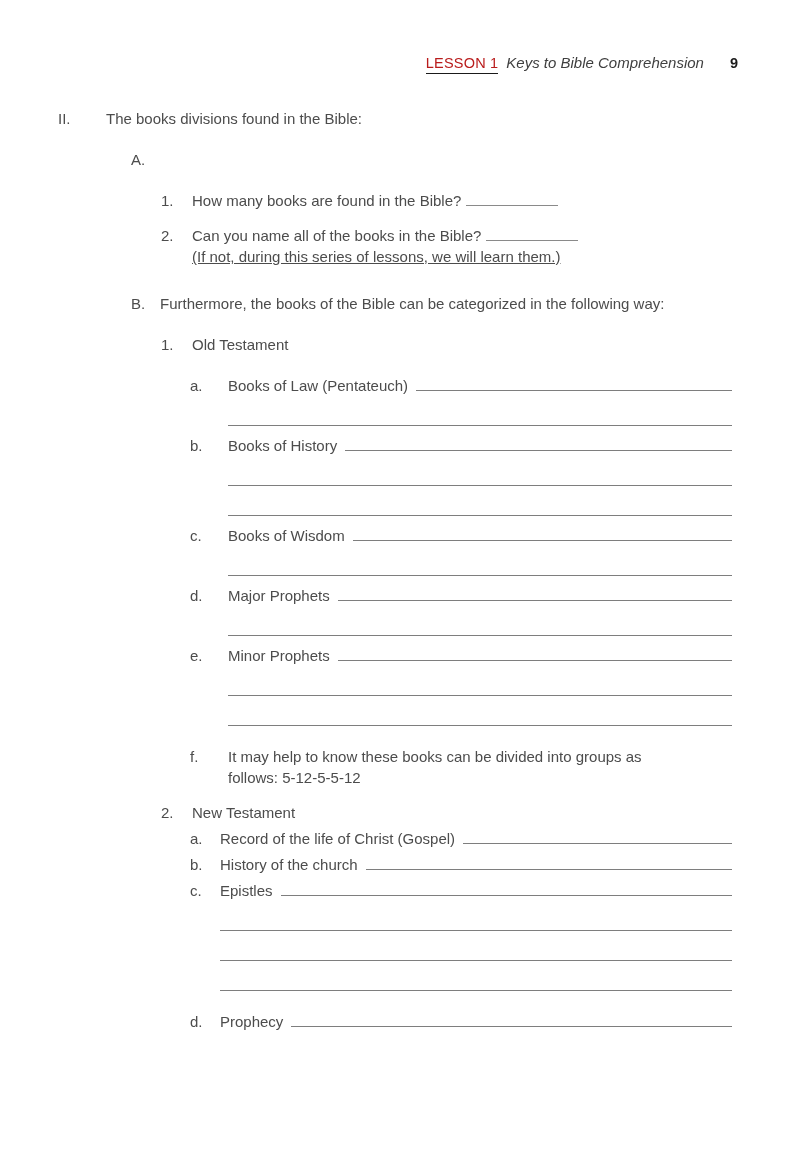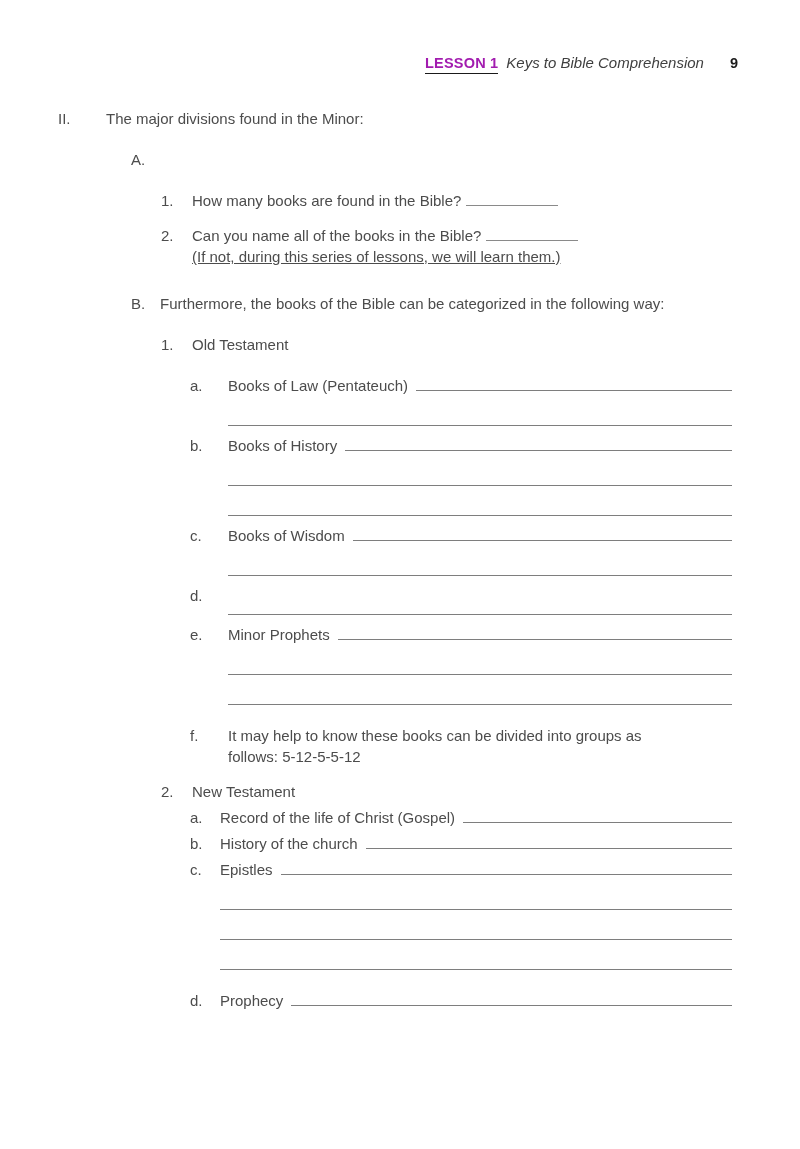--- a/index.html
+++ b/index.html
@@ -22,23 +22,23 @@
     position: absolute;
     left: 64px;
     right: 62px;
     top: 55px;
     height: 26px;
     display: flex;
     align-items: baseline;
     justify-content: flex-end;
   }
   .lesson-tag {
-    font-weight: bold;
+    font-weight: normal;
     font-size: 14.5px;
-    color: #a21caf;
+    color: #b91c1c;
     letter-spacing: 0.2px;
     border-bottom: 1.4px solid #1a1a1a;
     padding-bottom: 1px;
     line-height: 1.1;
   }
   .header-title {
     font-size: 15px;
     color: #3f3f3f;
     margin-left: 8px;
     line-height: 1.1;
@@ -149,21 +149,21 @@
   <div class="page-header">
     <span class="lesson-tag">LESSON 1</span>
     <span class="header-title">Keys to Bible Comprehension</span>
     <span class="header-pageno">9</span>
   </div>
 
   <div class="body">
 
     <div class="row lvl-roman">
       <span class="marker">II.</span>
-      <span class="content">The major divisions found in the Minor:</span>
+      <span class="content">The books divisions found in the Bible:</span>
     </div>
 
     <div class="gap-md"></div>
 
     <div class="row lvl-alpha right-pad">
       <span class="marker">A.</span>
     </div>
 
     <div class="gap-md"></div>
 
@@ -242,20 +242,24 @@
           <span class="cont-line" style="display:block"></span>
         </span>
       </span>
     </div>
 
     <div class="gap-xs"></div>
 
     <div class="row lvl-let right-pad">
       <span class="marker">d.</span>
       <span class="content">
+        <span class="rule-flex">
+          <span class="rule-label">Major Prophets</span>
+          <span class="rule-fill"></span>
+        </span>
         <span class="cont-lines">
           <span class="cont-line" style="display:block"></span>
         </span>
       </span>
     </div>
 
     <div class="gap-xs"></div>
 
     <div class="row lvl-let right-pad">
       <span class="marker">e.</span>

